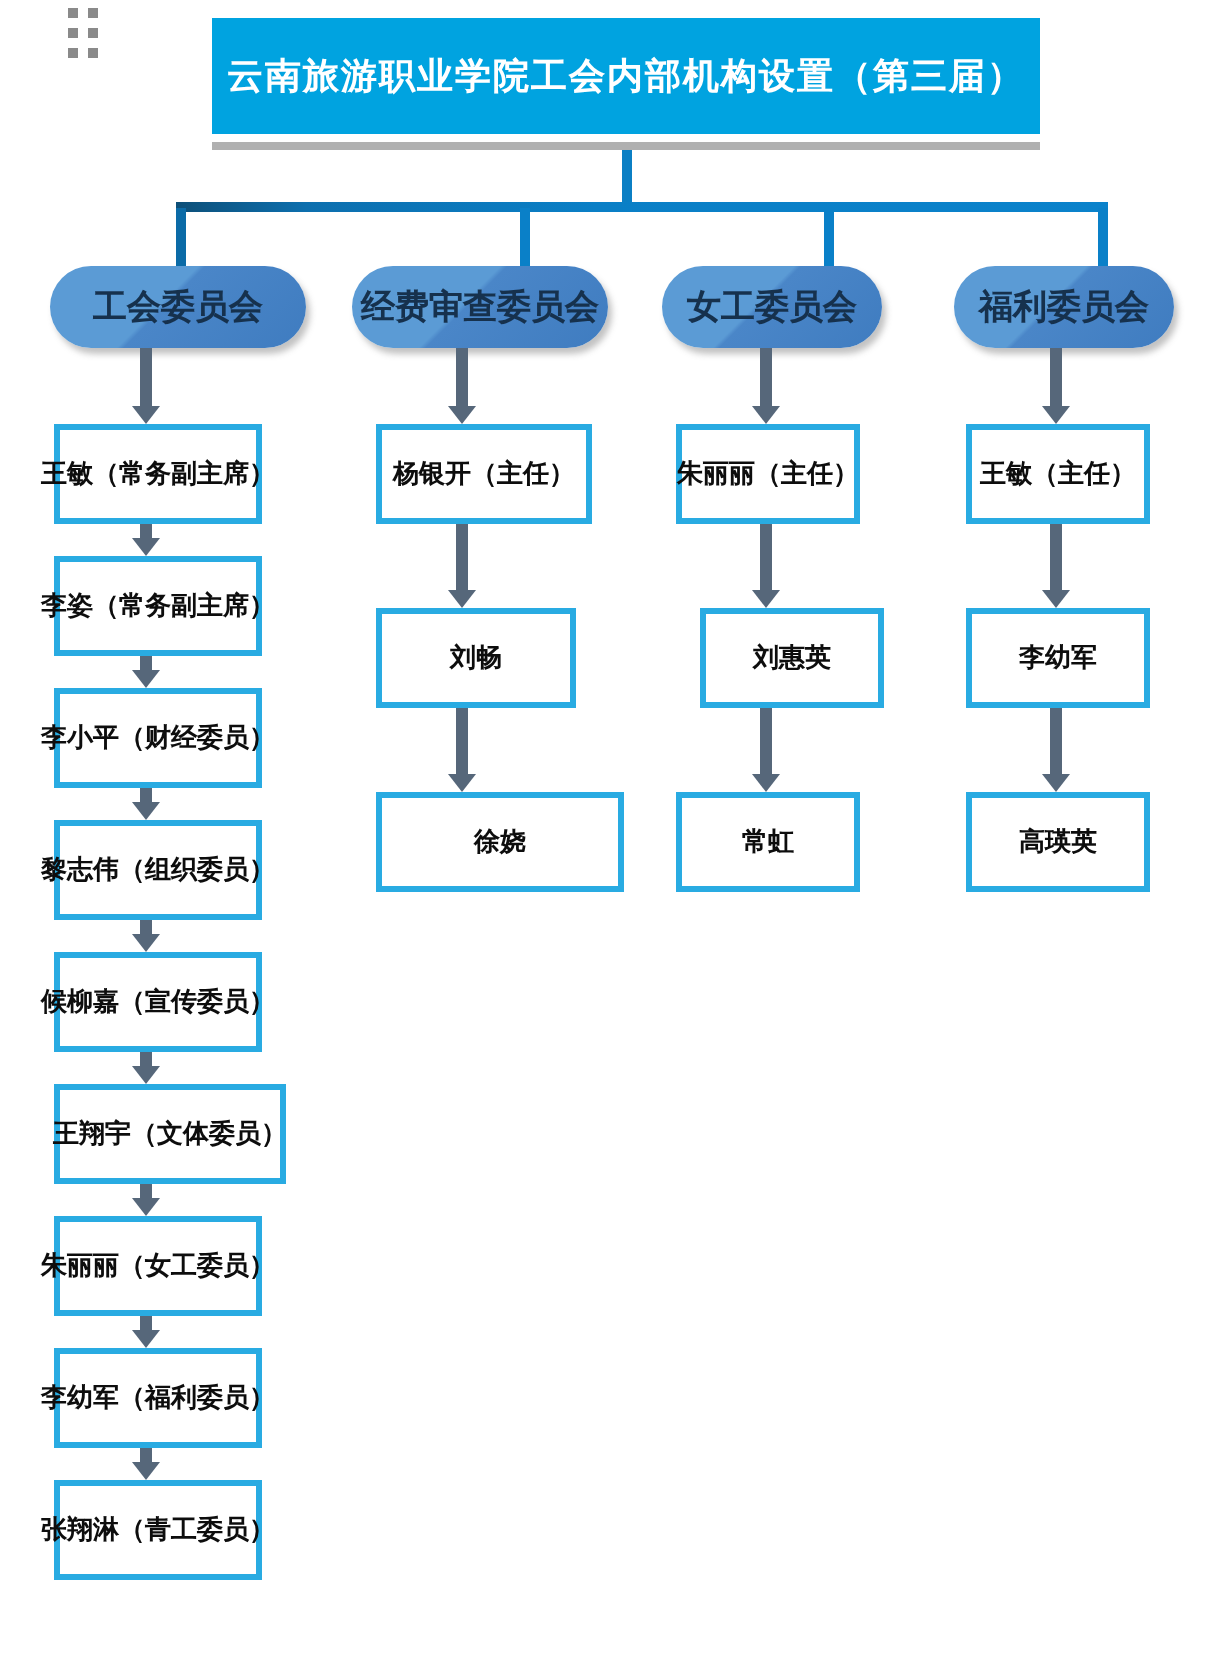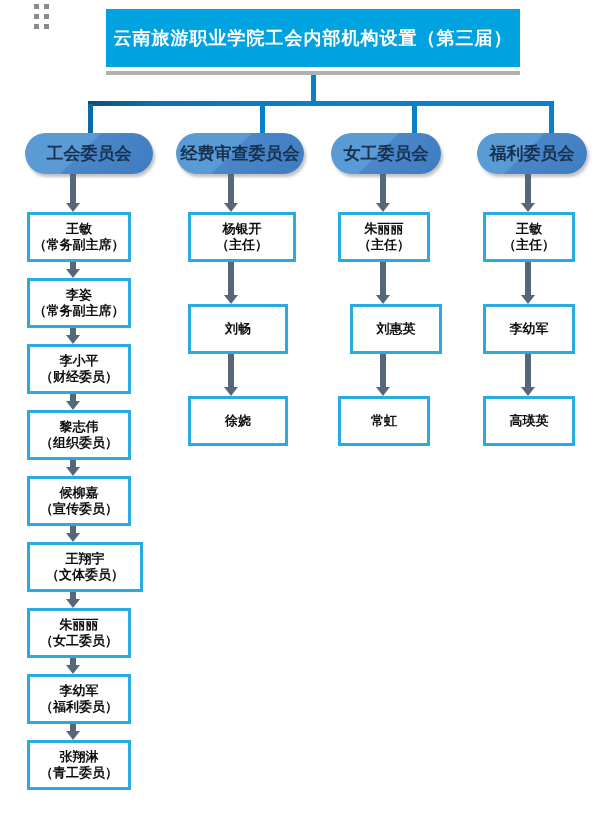--- a/index.html
+++ b/index.html
@@ -138,21 +138,21 @@
     border-top: 9px solid #56677a;
   }
 
   
   .node {
     position: absolute;
     box-sizing: border-box;
     border: 3px solid #29abe2;
     background: #ffffff;
     display: flex;
-    flex-direction: column;
+    flex-direction: row;
     align-items: center;
     justify-content: center;
     line-height: 1.25;
   }
   .node .name {
     color: #0d0d0d;
     font-size: 13px;
     font-weight: bold;
     white-space: nowrap;
   }
@@ -286,21 +286,21 @@
       <div class="shaft" style="height: 33px;"></div>
       <div class="head" style="top: 33px;"></div>
     </div>
     <div class="node single" style="left: 188px; top: 304px; width: 100px; height: 50px;">
       <div class="name">刘畅</div>
     </div>
     <div class="arrow" style="left: 224px; top: 354px; height: 42px;">
       <div class="shaft" style="height: 33px;"></div>
       <div class="head" style="top: 33px;"></div>
     </div>
-    <div class="node single" style="left: 188px; top: 396px; width: 100px; height: 50px;">
+    <div class="node single" style="left: 188px; top: 396px; width: 124px; height: 50px;">
       <div class="name">徐娆</div>
     </div>
     <div class="arrow" style="left: 376px; top: 174px; height: 38px;">
       <div class="shaft" style="height: 29px;"></div>
       <div class="head" style="top: 29px;"></div>
     </div>
     <div class="node" style="left: 338px; top: 212px; width: 92px; height: 50px;">
       <div class="name">朱丽丽</div>
       <div class="role">（主任）</div>
     </div>

